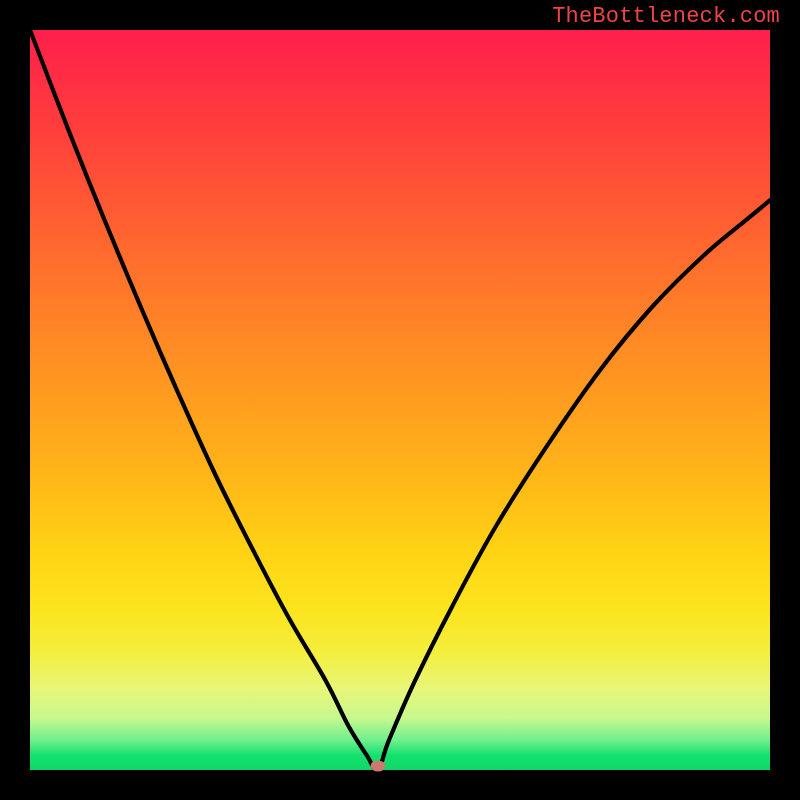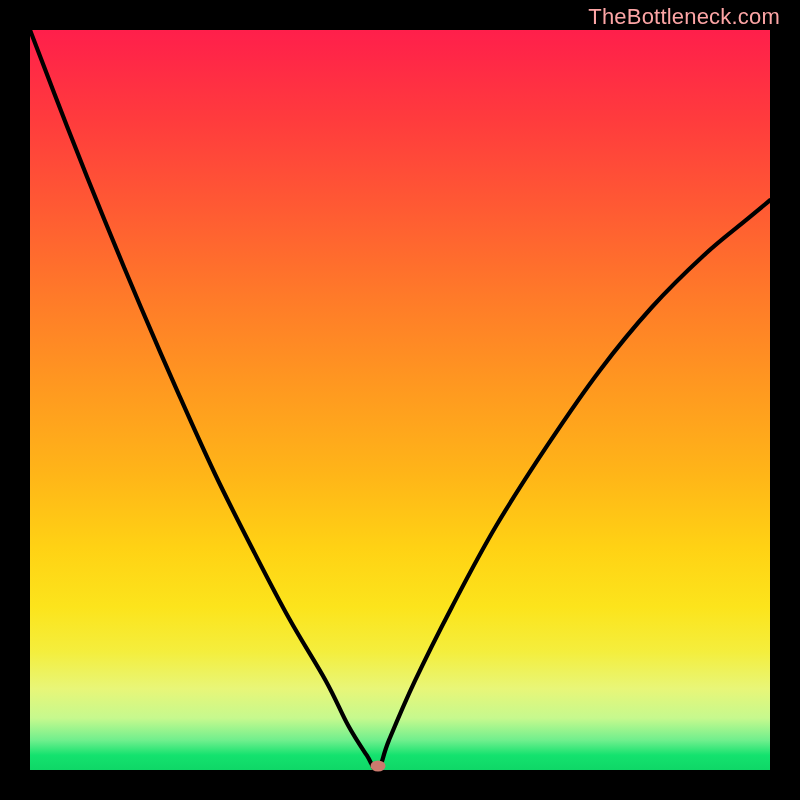--- a/index.html
+++ b/index.html
@@ -55,23 +55,23 @@
     width: 15px;
     height: 11px;
     background: #cc7a6e;
     border-radius: 50% / 50%;
     transform: translate(-50%, -50%);
   }
   .watermark {
     position: absolute;
     top: 4px;
     right: 20px;
-    font-family: Liberation Sans, sans-serif;
+    font-family: Liberation Mono, monospace;
     font-size: 22px;
-    color: #fca5a5;
+    color: #ef4444;
     letter-spacing: 0.2px;
     user-select: none;
   }
 </style>
 </head>
 <body>
 
 <div class="watermark">TheBottleneck.com</div>
 
 <div class="frame">

